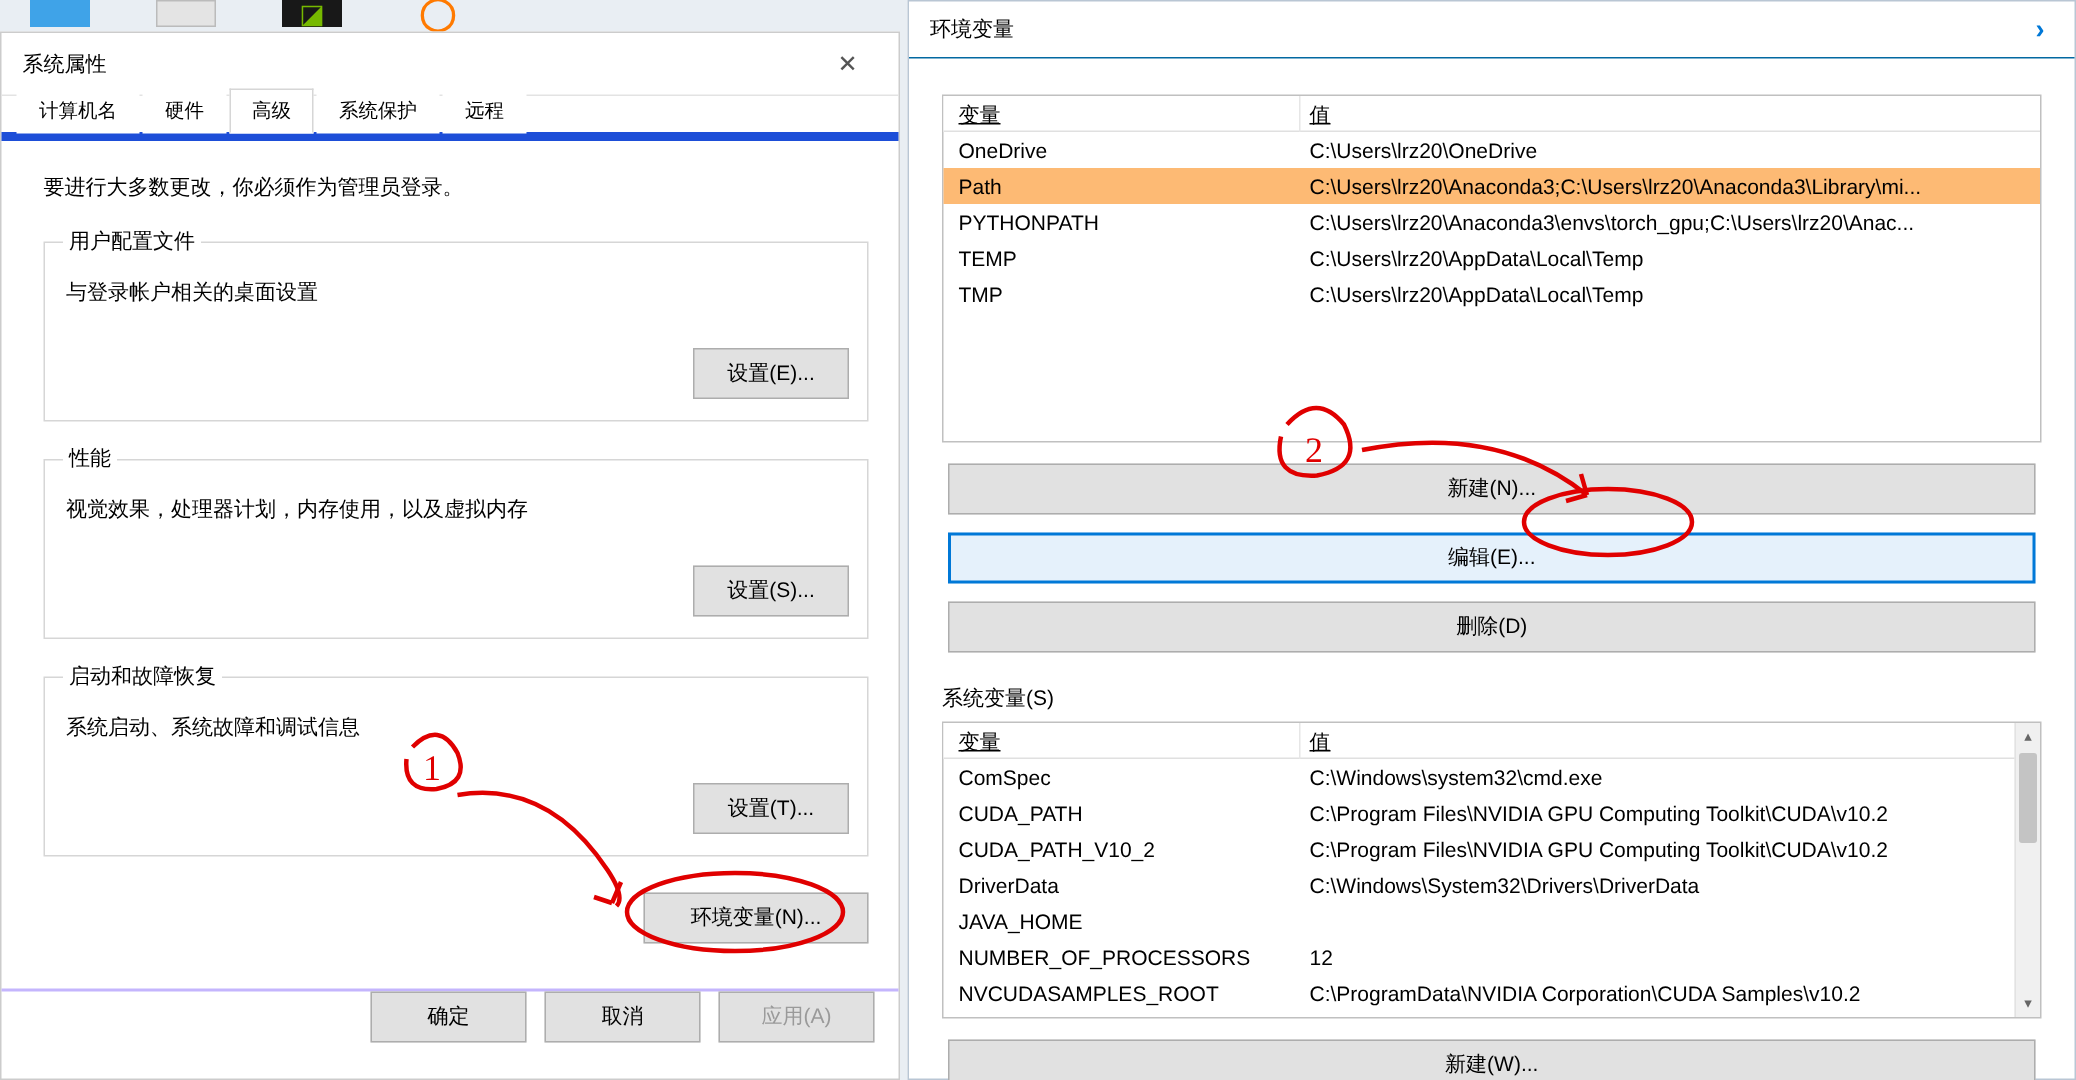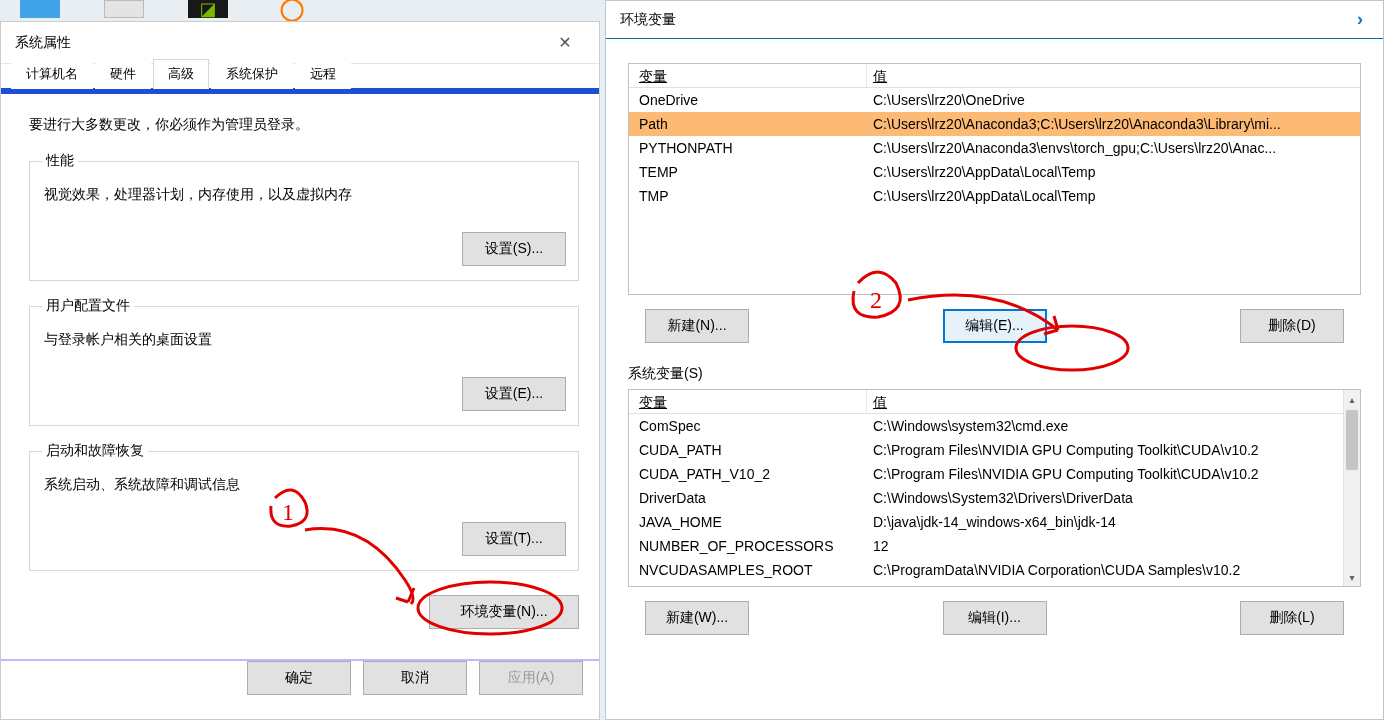--- a/index.html
+++ b/index.html
@@ -187,22 +187,23 @@
     background:#c4c4c4; border-radius:2px;
   }
   .list-scrollbar .arrow {
     position:absolute; left:0; right:0; height:18px;
     display:flex; align-items:center; justify-content:center;
     color:#666; font-size:10px;
     cursor:pointer;
   }
   .arrow.up { top:0;} .arrow.dn { bottom:0;}
   .btn-row {
-    display:flex; justify-content:space-between; gap:12px;
-    margin: 14px 17px 22px;
+    display:flex; justify-content:flex-end; gap:12px;
+    margin: 14px 4px 22px;
+    flex-direction: column;
   }
   .overlay-ann {
     position:absolute; pointer-events:none;
   }
 </style>
 </head>
 <body>
 
 <div class="taskbar">
   <div class="tb-blue"></div>
@@ -222,32 +223,32 @@
     <div class="tab">硬件</div>
     <div class="tab active">高级</div>
     <div class="tab">系统保护</div>
     <div class="tab">远程</div>
   </div>
 
   <div class="sysprop-body">
     <div class="lead">要进行大多数更改，你必须作为管理员登录。</div>
 
     <fieldset class="group">
+      <legend>用户配置文件</legend>
+      <div class="desc">与登录帐户相关的桌面设置</div>
+      <div class="right-btn-row">
+        <button class="win-btn">设置(E)...</button>
+      </div>
+    </fieldset>
+
+    <fieldset class="group">
       <legend>性能</legend>
       <div class="desc">视觉效果，处理器计划，内存使用，以及虚拟内存</div>
       <div class="right-btn-row">
         <button class="win-btn">设置(S)...</button>
-      </div>
-    </fieldset>
-
-    <fieldset class="group">
-      <legend>用户配置文件</legend>
-      <div class="desc">与登录帐户相关的桌面设置</div>
-      <div class="right-btn-row">
-        <button class="win-btn">设置(E)...</button>
       </div>
     </fieldset>
 
     <fieldset class="group">
       <legend>启动和故障恢复</legend>
       <div class="desc">系统启动、系统故障和调试信息</div>
       <div class="right-btn-row">
         <button class="win-btn">设置(T)...</button>
       </div>
     </fieldset>
@@ -326,21 +327,20 @@
           <div class="lb-row">
             <div class="col-var">CUDA_PATH_V10_2</div>
             <div class="col-val">C:\Program Files\NVIDIA GPU Computing Toolkit\CUDA\v10.2</div>
           </div>
           <div class="lb-row">
             <div class="col-var">DriverData</div>
             <div class="col-val">C:\Windows\System32\Drivers\DriverData</div>
           </div>
           <div class="lb-row">
             <div class="col-var">JAVA_HOME</div>
-            <div class="col-val">D:\java\jdk-14_windows-x64_bin\jdk-14</div>
           </div>
           <div class="lb-row">
             <div class="col-var">NUMBER_OF_PROCESSORS</div>
             <div class="col-val">12</div>
           </div>
           <div class="lb-row">
             <div class="col-var">NVCUDASAMPLES_ROOT</div>
             <div class="col-val">C:\ProgramData\NVIDIA Corporation\CUDA Samples\v10.2</div>
           </div>
         </div>

